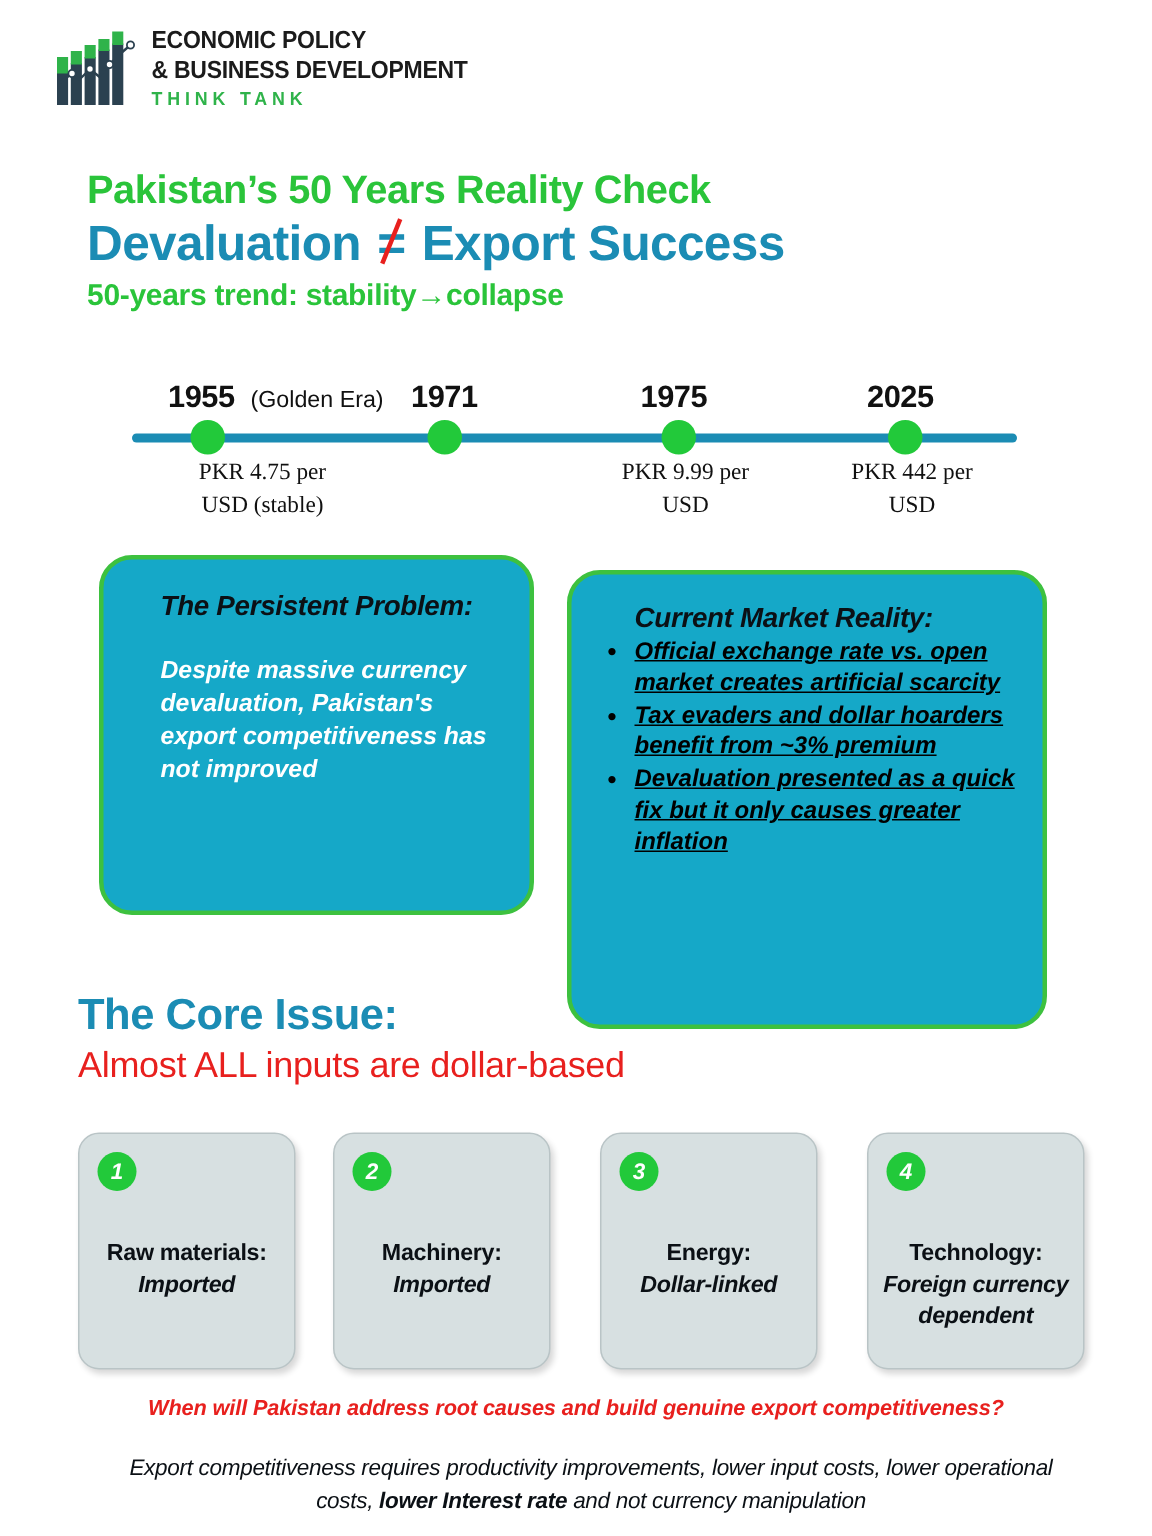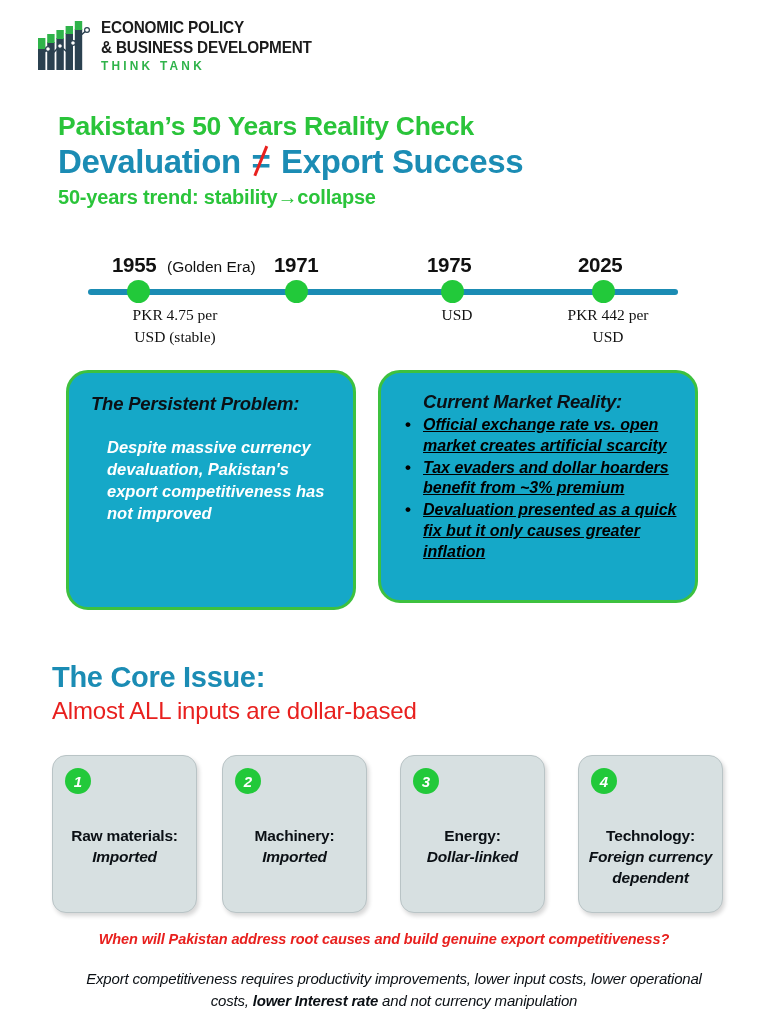--- a/index.html
+++ b/index.html
@@ -166,34 +166,34 @@
   }
   #card-problem {
     left: 66px;
     top: 370px;
     width: 290px;
     height: 240px;
     padding: 20px 22px;
   }
   #card-reality {
     left: 378px;
-    top: 370px;
+    top: 380px;
     width: 320px;
-    height: 233px;
+    height: 306px;
     padding: 18px 18px 14px 18px;
   }
   .card-title {
     font-size: 18.5px;
     font-weight: bold;
     font-style: italic;
     color: #0b1015;
     letter-spacing: -0.2px;
     margin: 0 0 2px 0;
   }
-  #card-problem .card-title { }
+  #card-problem .card-title { margin-left: 16px; }
   #card-reality .card-title { margin-left: 24px; }
   .card-body {
     font-size: 16.5px;
     font-weight: bold;
     font-style: italic;
     color: #ffffff;
     line-height: 1.33;
     margin-top: 22px;
     margin-left: 16px;
   }
@@ -367,20 +367,21 @@
   <div class="tl-era" style="left:167px;">(Golden Era)</div>
   <div class="tl-year" style="left:274px;">1971</div>
   <div class="tl-year" style="left:427px;">1975</div>
   <div class="tl-year" style="left:578px;">2025</div>
 
   <div class="tl-caption" style="left:175px; width:160px; margin-left:-80px;">
     <div>PKR 4.75 per</div>
     <div>USD (stable)</div>
   </div>
   <div class="tl-caption" style="left:457px; width:160px; margin-left:-80px;">
+    <div>PKR 9.99 per</div>
     <div>USD</div>
   </div>
   <div class="tl-caption" style="left:608px; width:160px; margin-left:-80px;">
     <div>PKR 442 per</div>
     <div>USD</div>
   </div>
 </div>
 
 <div class="card" id="card-problem">
   <div class="card-title">The Persistent Problem:</div>

